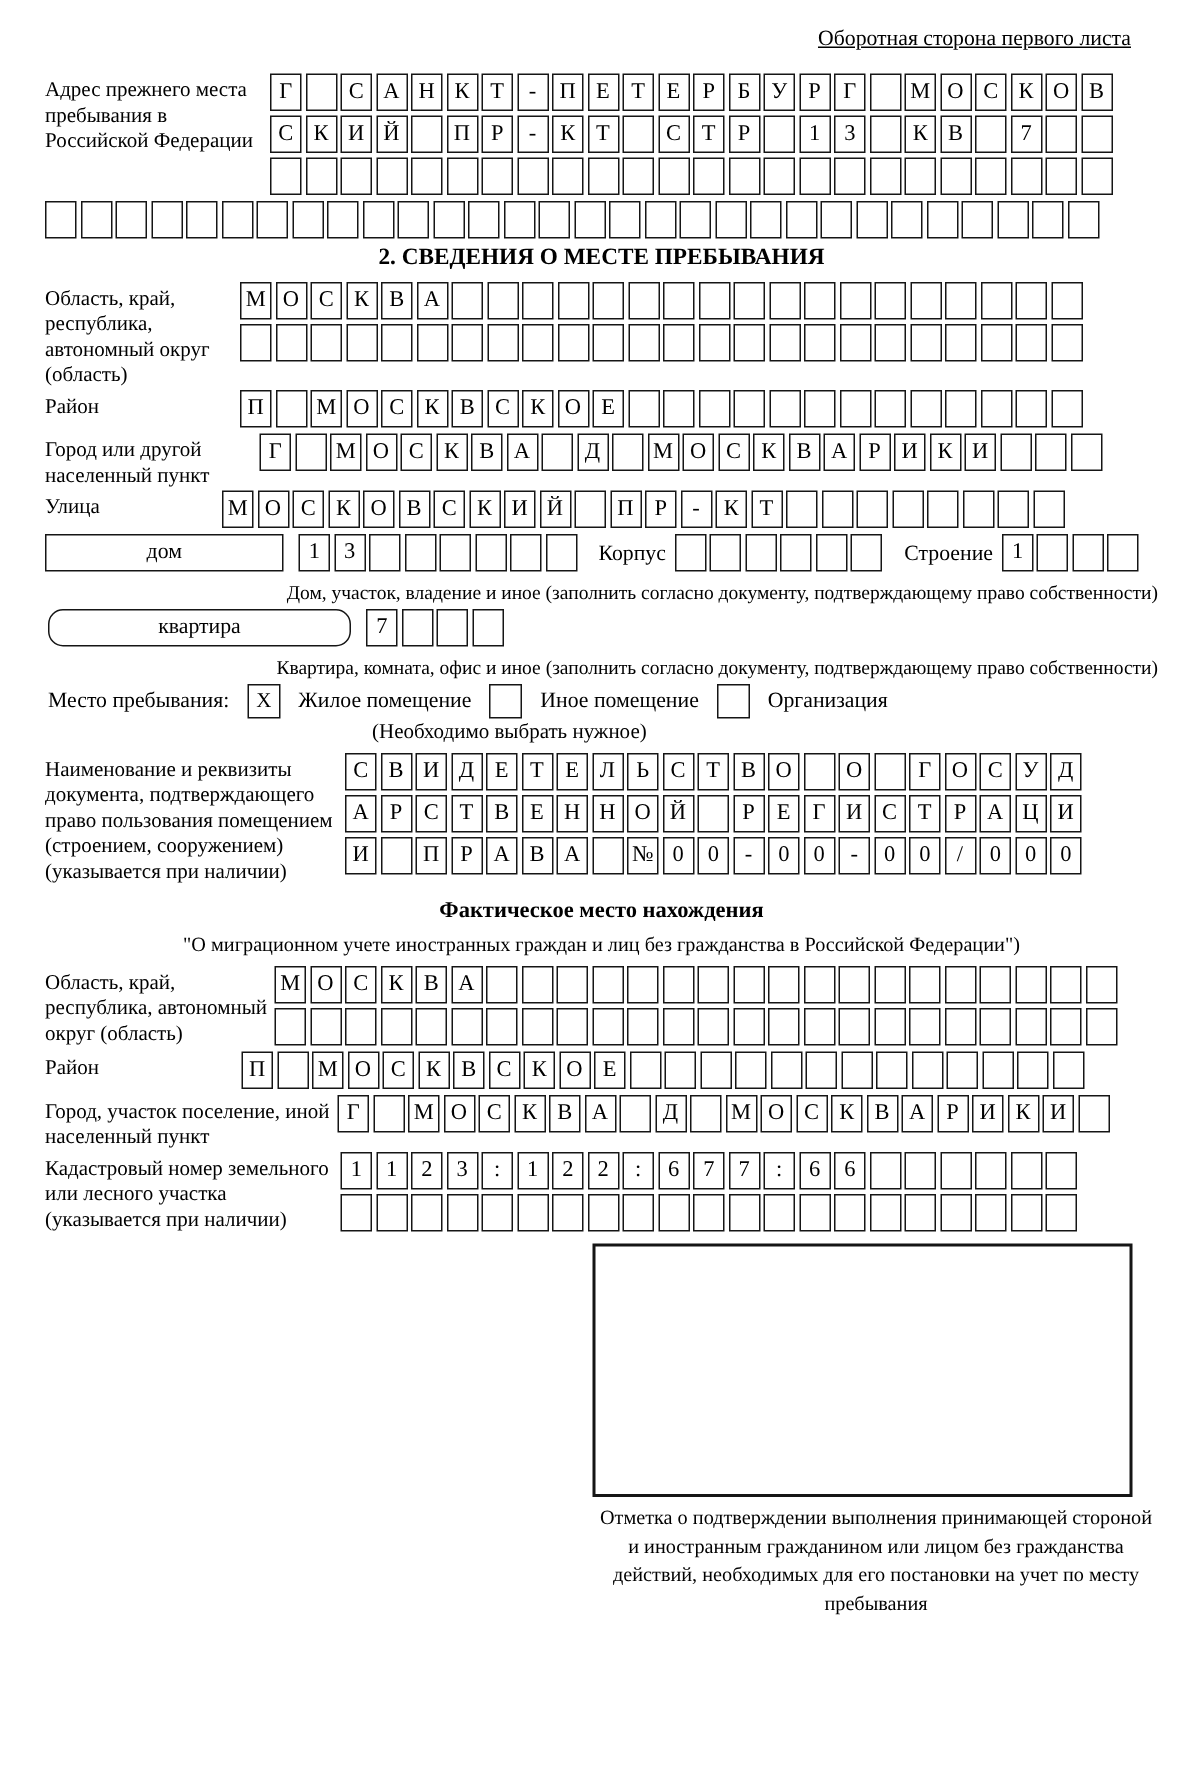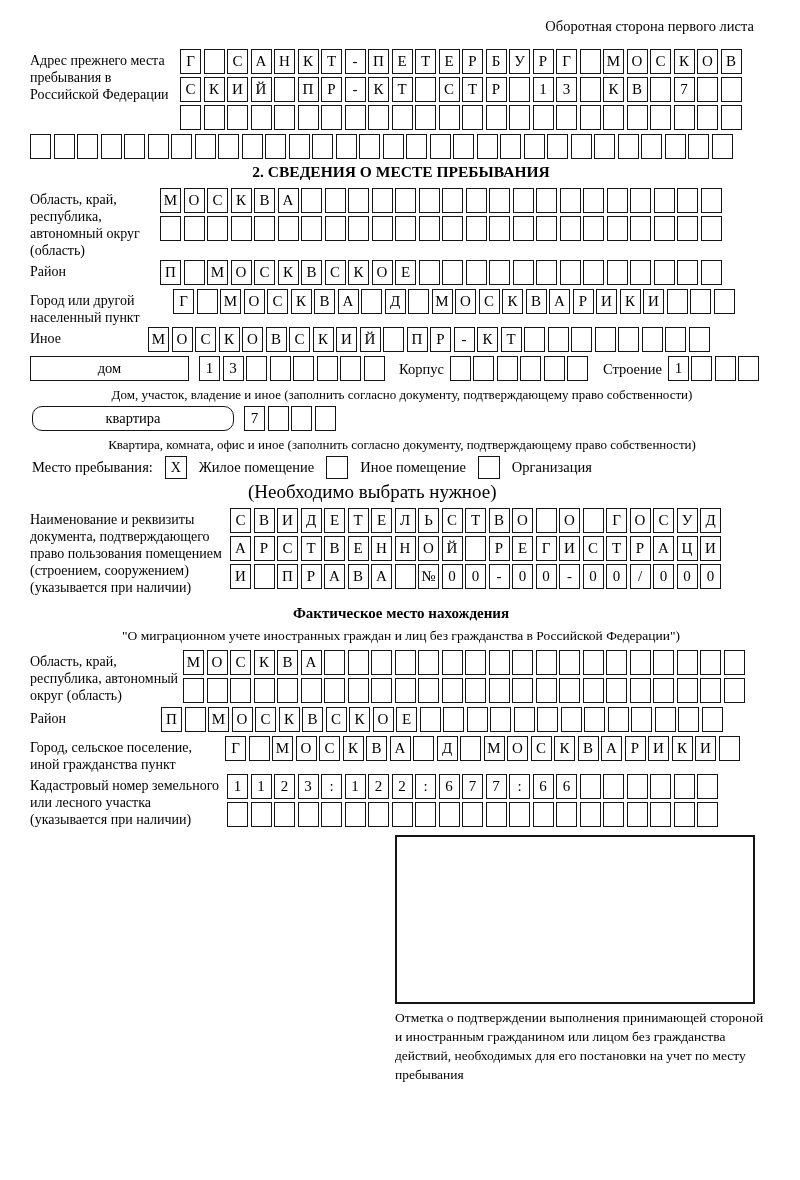--- a/index.html
+++ b/index.html
@@ -1,46 +1,46 @@
 <!DOCTYPE html>
 <html><head>
 <meta charset="utf-8">
 <style>
   html,body{margin:0;padding:0;background:#fff;}
   body{width:800px;height:1180px;overflow:hidden;color:#000;
        font-family:"Liberation Serif","DejaVu Serif",serif;}
   .page{padding:8px 28px 0 30px;}
-  .header-note{text-align:right;font-size:14.5px;margin:10px 18px 14px 0;}
+  .header-note{text-align:right;font-size:14.5px;margin:10px 18px 14px 0;text-decoration:underline;}
   .group{display:flex;align-items:flex-start;margin-bottom:1px;}
   .rows{display:block;}
   .label{font-size:14px;line-height:17px;padding-top:3px;flex:none;}
   .w150{width:150px;} .w130{width:130px;} .w143{width:143px;} .w118{width:118px;}
   .w218{width:200px;} .w153{width:153px;} .w131{width:131px;} .w195{width:195px;} .w197{width:197px;}
   .cellrow{display:flex;margin-bottom:3px;flex:none;}
   .cell{flex:none;width:19px;height:23px;border:1.5px solid #151515;margin-right:2.5px;
         font-size:15px;line-height:23px;text-align:center;background:#fff;}
   .caption{font-size:13px;text-align:center;margin:0 0 3px 0;line-height:16px;}
-  .caption-left{font-size:13px;text-align:center;margin:0 0 3px 2px;line-height:16px;}
+  .caption-left{font-size:13px;text-align:right;margin:0 0 3px 2px;line-height:16px;}
   .sec-title{font-size:15.5px;font-weight:bold;text-align:center;margin:4px 0 7px 0;}
   .inline-row{display:flex;align-items:flex-start;margin-bottom:3px;}
   .wide-box{flex:none;border:1.5px solid #151515;height:23px;line-height:23px;
             text-align:center;font-size:14.5px;}
   .house-box{width:157px;margin-right:10px;}
   .apt-box{width:200px;margin-left:2px;margin-right:10px;border-radius:10px;}
   .inline-label{font-size:14.5px;line-height:26px;margin:0 6px 0 12px;flex:none;}
   .stay-row{display:flex;align-items:center;font-size:14.5px;margin:3px 0 2px 2px;}
   .checkbox{flex:none;width:20px;height:21px;border:1.5px solid #151515;text-align:center;
             line-height:21px;font-size:14px;margin:0 12px;}
-  .stay-note{font-size:19px;margin:0 0 5px 218px;}
+  .stay-note{font-size:14px;margin:0 0 5px 218px;}
   .fact-title{font-size:15px;font-weight:bold;text-align:center;margin:9px 0 5px 0;}
   .fact-cap{font-size:13.5px;text-align:center;line-height:18px;}
   .fact-cap-wrap{margin-bottom:5px;}
   .bottom-wrap{margin-left:365px;width:378px;margin-top:5px;}
   .big-box{width:356px;height:165px;border:2px solid #151515;margin-bottom:4px;}
-  .bottom-caption{font-size:13.5px;text-align:left;line-height:19px;}
+  .bottom-caption{font-size:13.5px;text-align:center;line-height:19px;}
 </style>
 </head>
 <body>
 
 <div class="page">
 
   <div class="header-note">Оборотная сторона первого листа</div>
 
   <div class="group">
     <div class="label w150">Адрес прежнего места пребывания в Российской Федерации</div>
@@ -272,21 +272,21 @@
         <div class="cell">И</div>
         <div class="cell">К</div>
         <div class="cell">И</div>
         <div class="cell"></div>
         <div class="cell"></div>
         <div class="cell"></div>
       </div>
   </div>
 
   <div class="group">
-    <div class="label w118">Иное</div>
+    <div class="label w118">Улица</div>
     <div class="cellrow">
         <div class="cell">М</div>
         <div class="cell">О</div>
         <div class="cell">С</div>
         <div class="cell">К</div>
         <div class="cell">О</div>
         <div class="cell">В</div>
         <div class="cell">С</div>
         <div class="cell">К</div>
         <div class="cell">И</div>
@@ -523,21 +523,21 @@
         <div class="cell"></div>
         <div class="cell"></div>
         <div class="cell"></div>
         <div class="cell"></div>
         <div class="cell"></div>
         <div class="cell"></div>
       </div>
   </div>
 
   <div class="group">
-    <div class="label w195">Город, сельское поселение, иной гражданства пункт</div>
+    <div class="label w195">Город, участок поселение, иной населенный пункт</div>
     <div class="cellrow">
         <div class="cell">Г</div>
         <div class="cell"></div>
         <div class="cell">М</div>
         <div class="cell">О</div>
         <div class="cell">С</div>
         <div class="cell">К</div>
         <div class="cell">В</div>
         <div class="cell">А</div>
         <div class="cell"></div>

